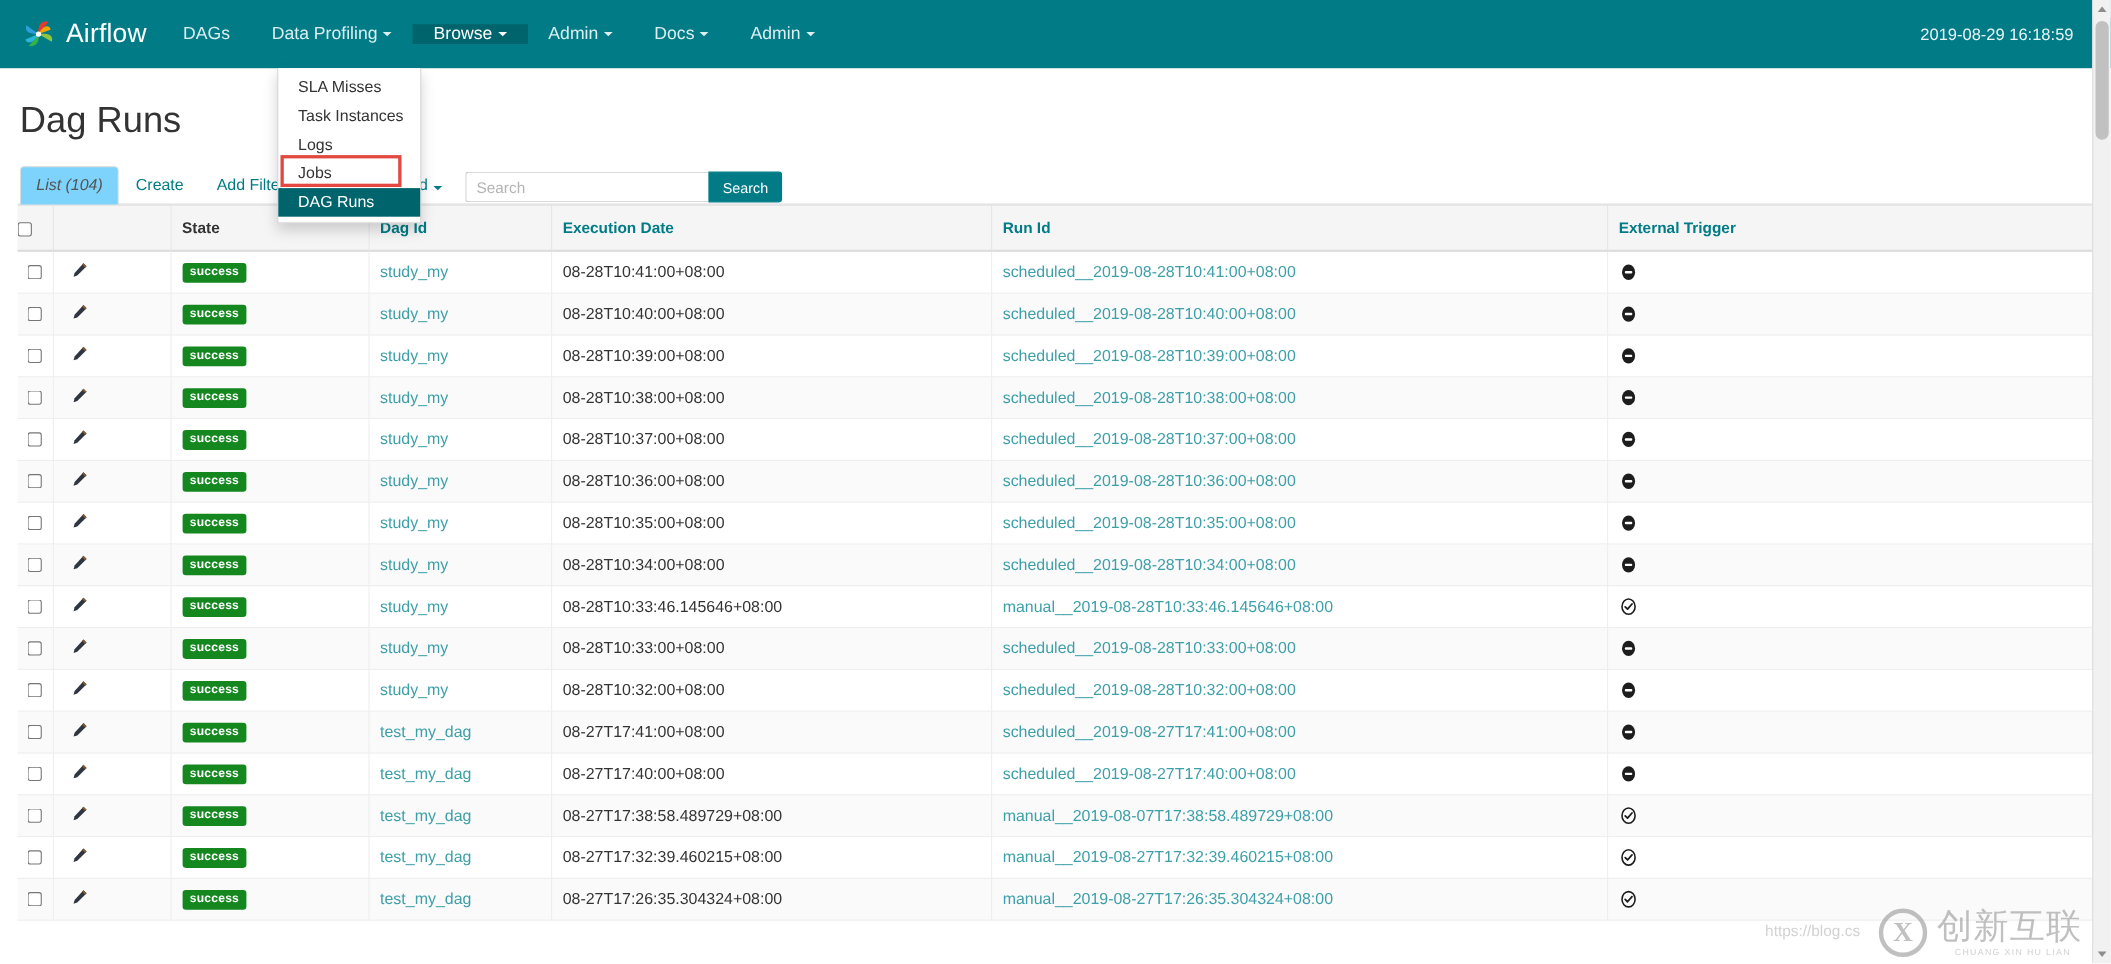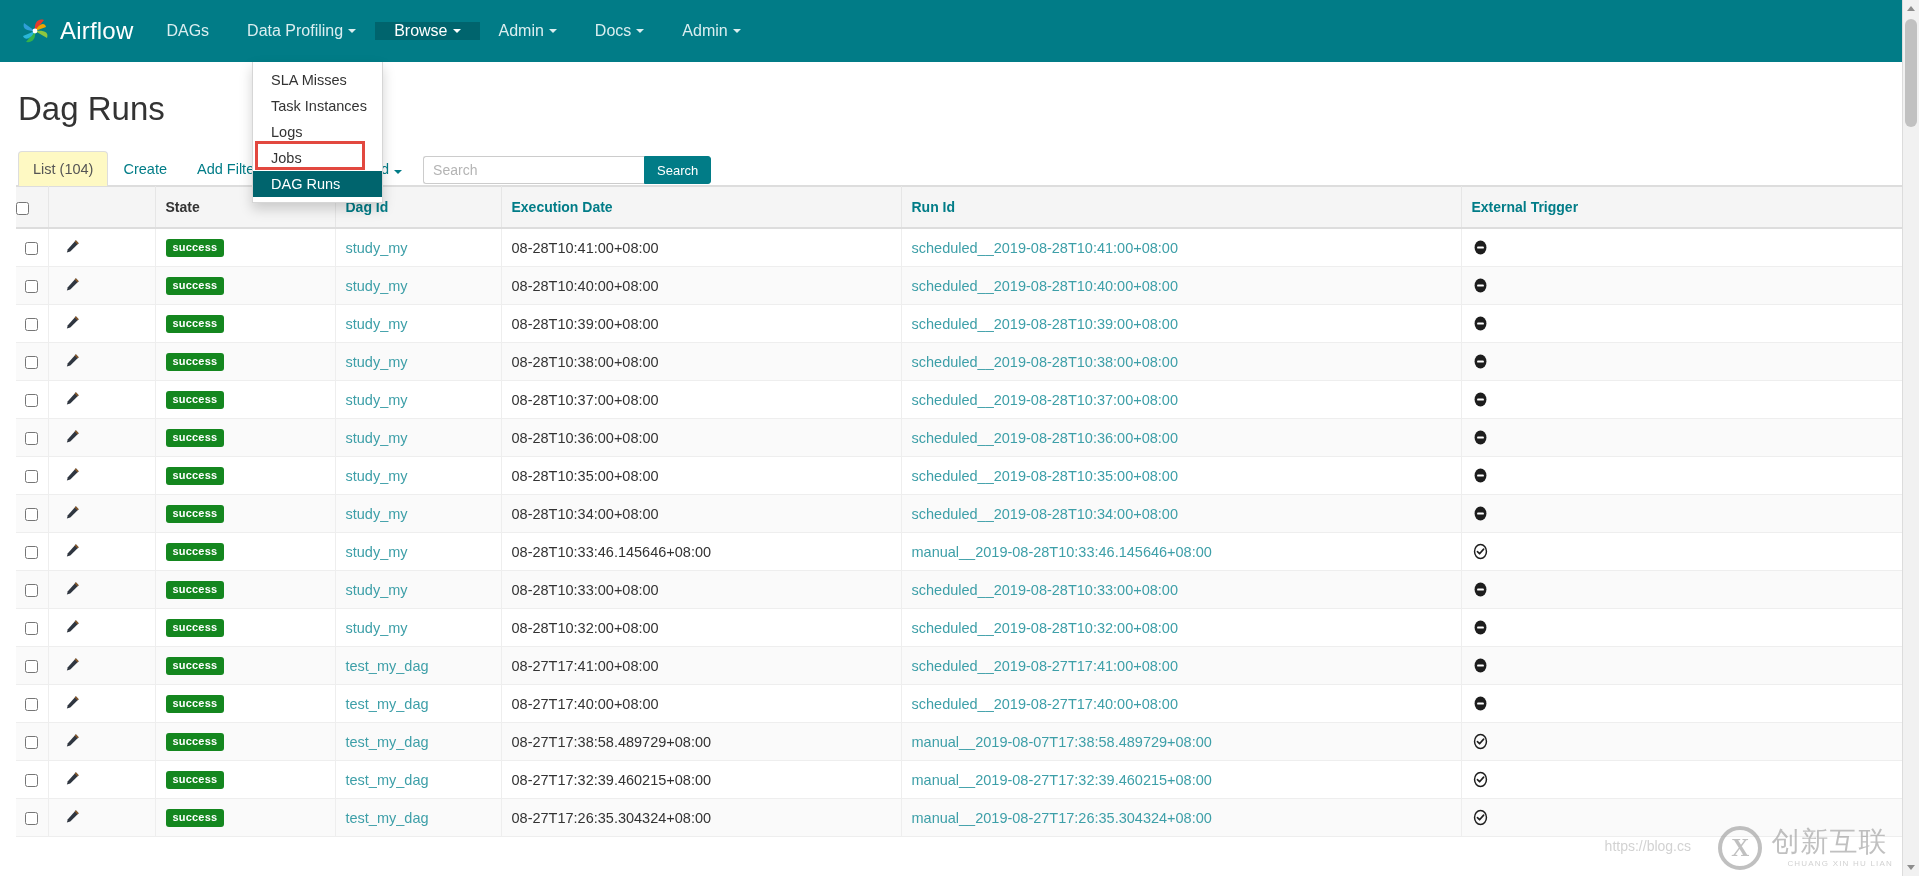--- a/index.html
+++ b/index.html
@@ -134,23 +134,24 @@
     text-decoration: none;
     line-height: 18px;
     cursor: pointer;
     border: 1px solid transparent;
     border-bottom: none;
     margin-bottom: -1px;
     white-space: nowrap;
   }
   .tab.active {
     color: #555555;
-    background: #fef9c3;
+    background: #7dd3fc;
     border-color: #dddddd;
     border-radius: 4px 4px 0 0;
+    font-style: italic;
   }
   .search-wrap {
     position: relative;
     margin-left: 6px;
     margin-bottom: 1px;
     display: flex;
     align-items: center;
   }
   .search-input {
     width: 221px;
@@ -290,21 +291,21 @@
   .wm-mark {
     width: 44px; height: 44px;
     border-radius: 50%;
     border: 4px solid #9b9b9b;
     color: #9b9b9b;
     display: flex; align-items: center; justify-content: center;
     font-size: 25px; font-weight: bold;
     font-family: "Liberation Serif", serif;
   }
   .wm-text { display: flex; flex-direction: column; line-height: 1; }
-  .wm-cn { color: #9b9b9b; font-size: 28px; letter-spacing: 1px; }
+  .wm-cn { color: #9b9b9b; font-size: 32px; letter-spacing: 1px; }
   .wm-py { color: #b5b5b5; font-size: 8px; letter-spacing: 1.2px; margin-top: 4px; margin-left: 16px; }
 </style>
 </head>
 <body>
 
 <div id="page">
 
   <div class="navbar">
     <a class="nav-brand">
       <span>
@@ -340,20 +341,21 @@
       <a class="nav-item">
         <span>Docs</span>
           <i class="caret"></i>
       </a>
       <a class="nav-item">
         <span>Admin</span>
           <i class="caret"></i>
       </a>
     </div>
 
+    <div class="nav-clock">2019-08-29 16:18:59</div>
   </div>
 
   <div class="dropdown-menu">
     <a class="dropdown-item">SLA Misses</a>
     <a class="dropdown-item">Task Instances</a>
     <a class="dropdown-item">Logs</a>
     <a class="dropdown-item">Jobs</a>
     <a class="dropdown-item active">DAG Runs</a>
   </div>
   <div class="annot-box"></div>

